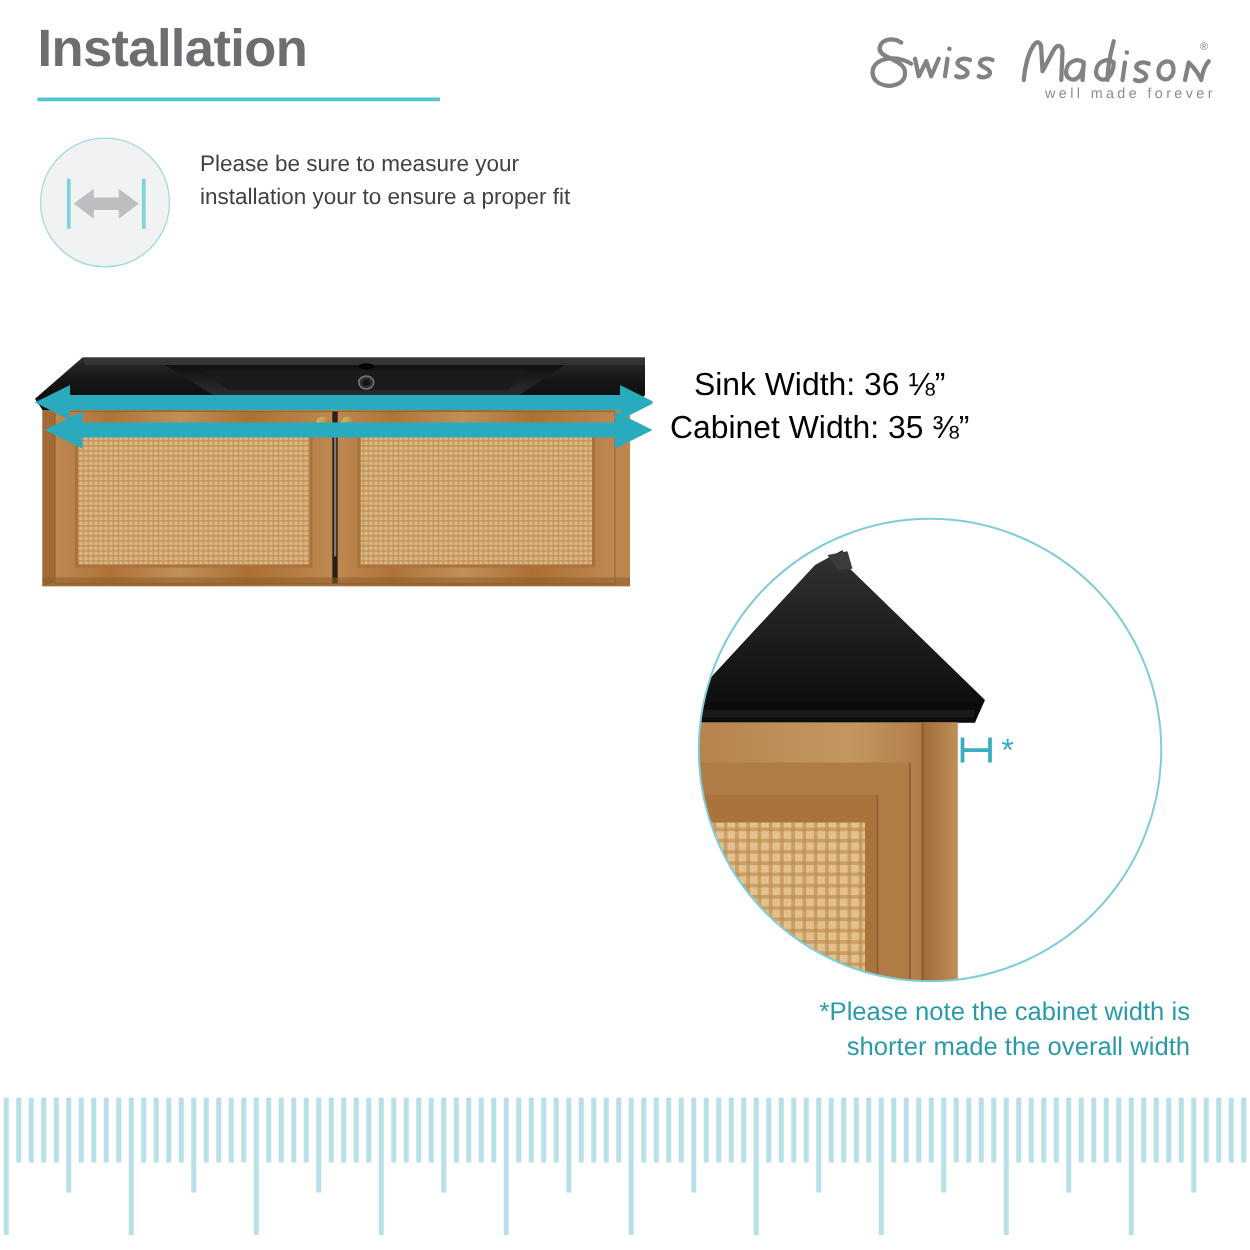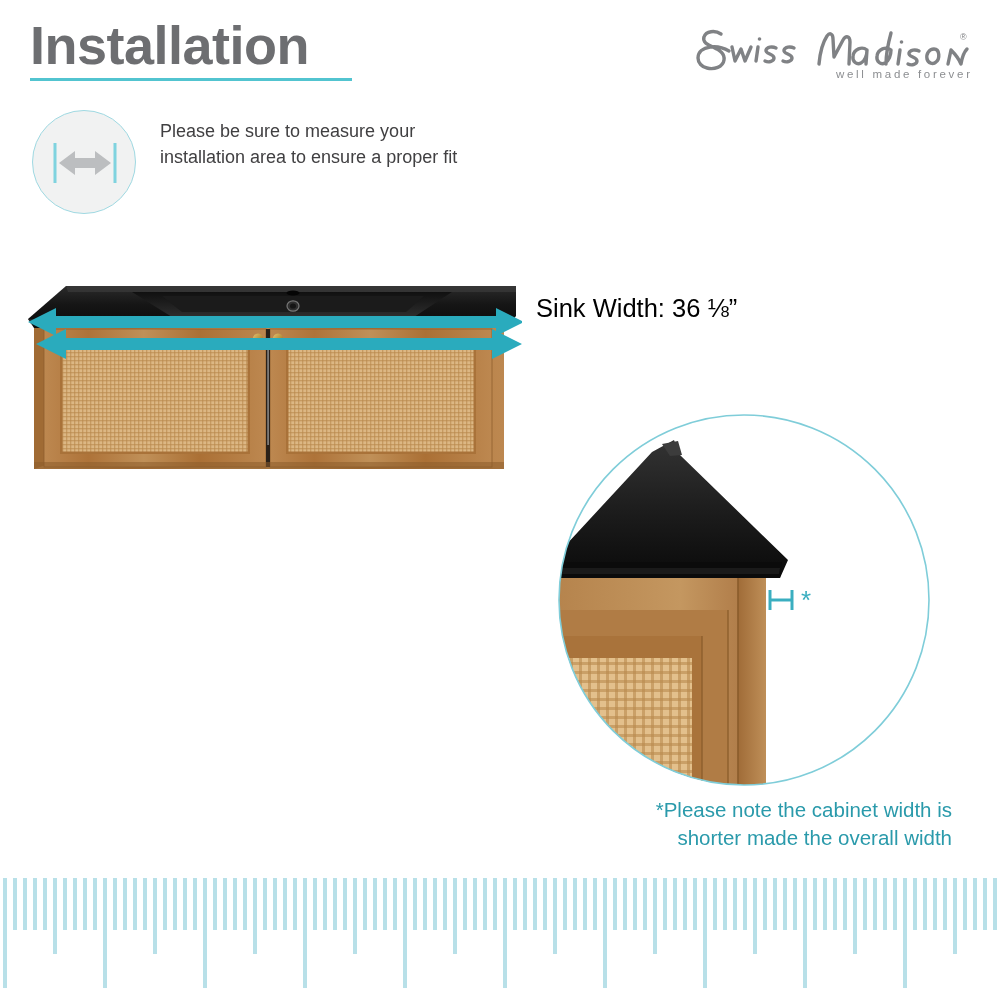--- a/index.html
+++ b/index.html
@@ -8,21 +8,21 @@
     background:#ffffff;
     font-family:"Liberation Sans", sans-serif;
     overflow:hidden;
     position:relative;
   }
   .page{position:absolute;inset:0;background:#fff;}
 
   
   .title{
     position:absolute;left:30px;top:18px;
-    font-size:54px;font-weight:700;color:#6d6e71;
+    font-size:42px;font-weight:700;color:#6d6e71;
     letter-spacing:-0.5px;line-height:1;
   }
   .title-underline{
     position:absolute;left:30px;top:78px;width:322px;height:3px;
     background:#52c4d0;
   }
 
   
   .logo{position:absolute;right:26px;top:20px;width:286px;height:66px;}
   .logo svg{display:block;width:100%;height:100%;}
@@ -115,21 +115,21 @@
       <line x1="22" y1="32" x2="22" y2="72" stroke="#7fd3df" stroke-width="3"></line>
       <line x1="82" y1="32" x2="82" y2="72" stroke="#7fd3df" stroke-width="3"></line>
       <g fill="#bcbec0">
         <polygon points="26,52 42,40 42,47 62,47 62,40 78,52 62,64 62,57 42,57 42,64"></polygon>
       </g>
     </svg>
   </div>
 
   <div class="note-text">
     <div>Please be sure to measure your</div>
-    <div>installation area to ensure a proper fit</div>
+    <div>installation your to ensure a proper fit</div>
   </div>
 
   <div class="vanity">
     <svg viewBox="0 0 500 328" xmlns="http://www.w3.org/2000/svg">
       <defs>
         <linearGradient id="woodV" x1="0" y1="0" x2="0" y2="1">
           <stop offset="0%" stop-color="#c08f55"></stop>
           <stop offset="35%" stop-color="#b4793f"></stop>
           <stop offset="70%" stop-color="#a96f38"></stop>
           <stop offset="100%" stop-color="#bb8448"></stop>
@@ -211,20 +211,21 @@
         <polygon points="6,50 34,36 34,44 474,44 474,36 502,50 474,64 474,56 34,56 34,64"></polygon>
       </g>
       <g fill="#2aabbd">
         <polygon points="14,72 44,57 44,66 470,66 470,57 500,72 470,87 470,78 44,78 44,87"></polygon>
       </g>
     </svg>
   </div>
 
   <div class="dims">
     <div class="dim-line">Sink Width: 36 ⅛”</div>
+    <div class="dim-line">Cabinet Width: 35 ⅜”</div>
   </div>
 
   <div class="detail">
     <svg viewBox="0 0 400 385" xmlns="http://www.w3.org/2000/svg">
       <defs>
         <clipPath id="circClip">
             <circle cx="192" cy="190" r="185"></circle>
           </clipPath>
         <linearGradient id="dTop" x1="0" y1="0" x2="0" y2="1">
           <stop offset="0%" stop-color="#333"></stop>

